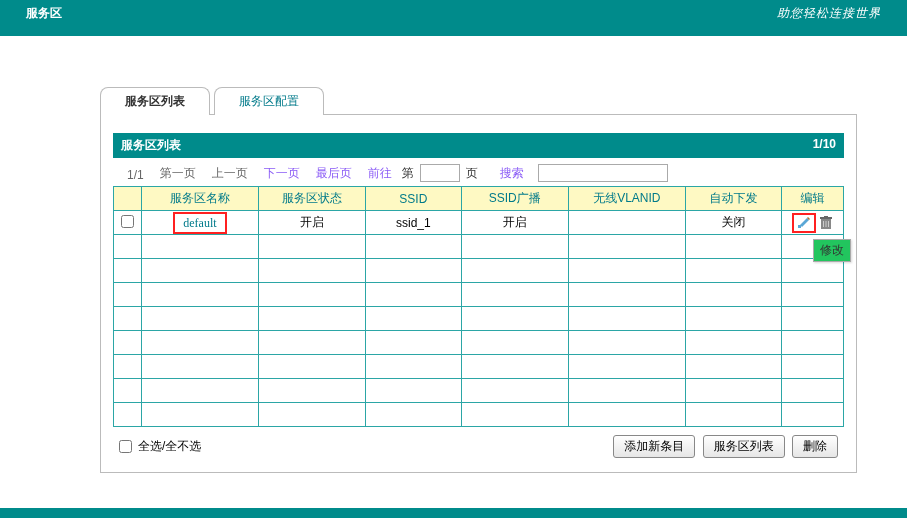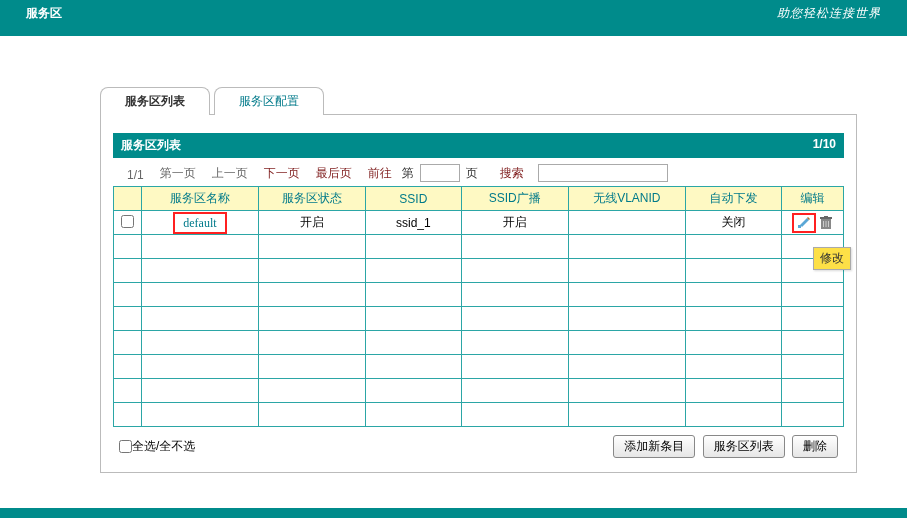--- a/index.html
+++ b/index.html
@@ -60,21 +60,21 @@
       font-size: 12px;
     }
     .pager-row {
       display: flex;
       align-items: flex-end;
       padding: 6px 8px 4px 8px;
       color: #333;
       font-size: 12px;
       gap: 4px;
     }
-    .pager-row .pglink { color: #7f1d1d; margin: 0 6px; cursor: pointer; }
+    .pager-row .pglink { color: #8b5cf6; margin: 0 6px; cursor: pointer; }
     .pager-row .pg-static { color: #666; margin: 0 6px; }
     .pager-row input.goto {
       width: 40px; height: 18px; border: 1px solid #aaa; margin: 0 2px; padding: 1px 2px;
     }
     .pager-row input.search {
       width: 130px; height: 18px; border: 1px solid #aaa; margin-left: 4px; padding: 1px 2px;
     }
     table.data {
       border-collapse: collapse;
       width: 100%;
@@ -108,37 +108,37 @@
     }
     .edit-icon, .del-icon {
       display: inline-block;
       vertical-align: middle;
       cursor: pointer;
       margin: 0 1px;
     }
     .edit-icon svg, .del-icon svg { display: block; }
     .tooltip {
       position: absolute;
-      top: 34px; right: -8px;
+      top: 26px; right: -8px;
       border: 1px solid #aaa;
-      background: #fde047;
+      background: #22c55e;
       padding: 2px 6px;
       font-size: 12px;
       color: #333;
       white-space: nowrap;
       box-shadow: 1px 1px 2px rgba(0,0,0,0.15);
     }
     .bottom-row {
       display: flex;
       justify-content: space-between;
       align-items: center;
       padding: 8px 6px 0 6px;
     }
     .bottom-row .left {
-      display: flex; align-items: center; 
+      display: flex; align-items: center; gap: 6px;
     }
     .bottom-row button {
       font-size: 12px;
       padding: 2px 10px;
       border: 1px solid #888;
       background: linear-gradient(#fff,#e6e6e6);
       border-radius: 3px;
       cursor: pointer;
       margin-left: 4px;
     }

